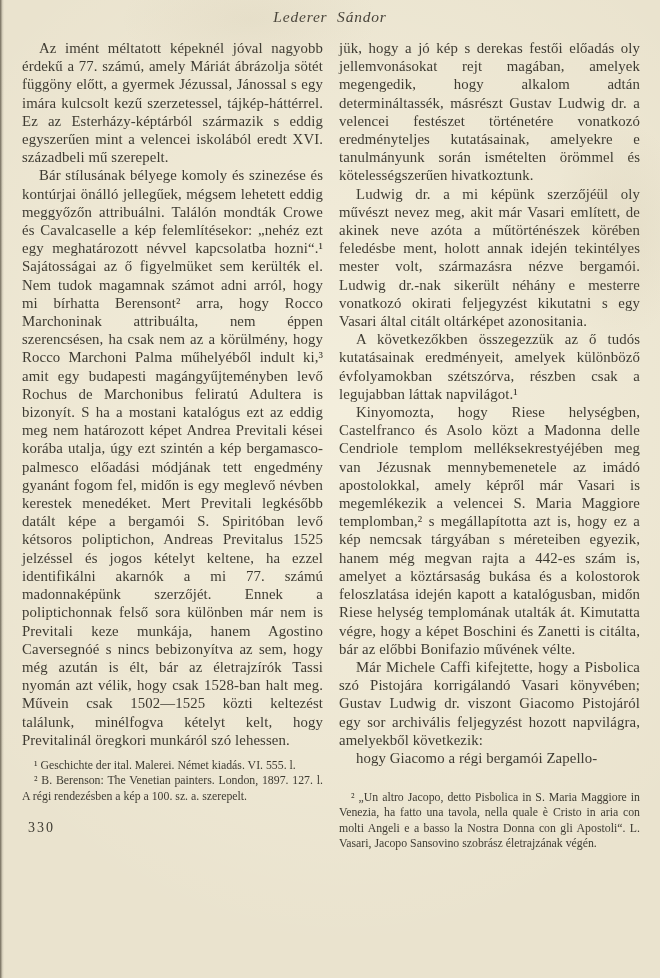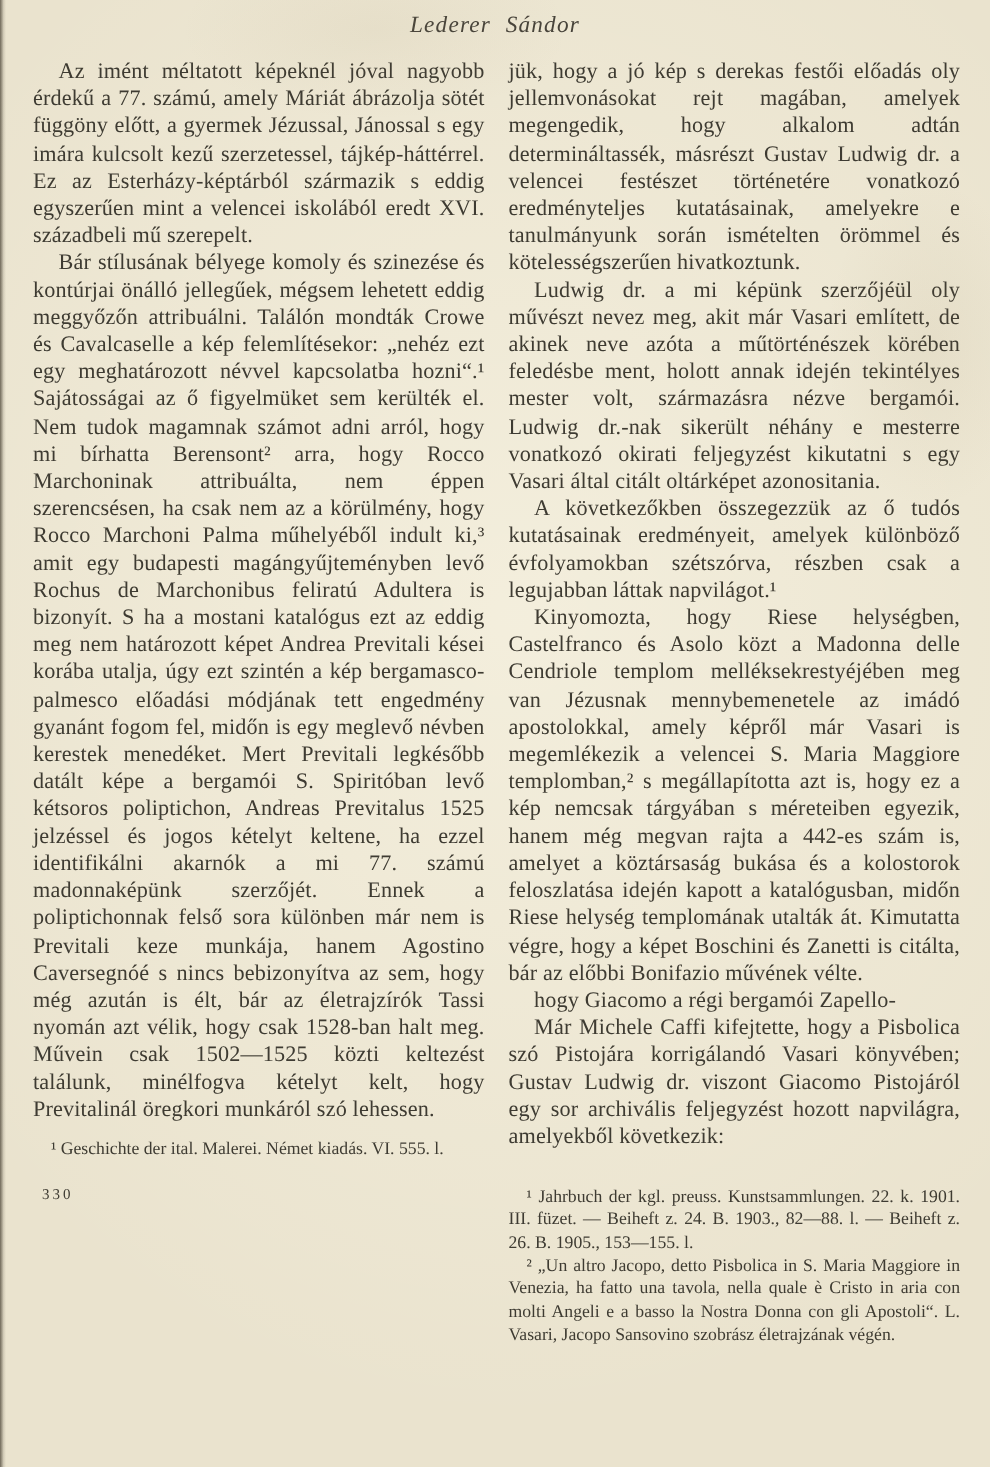--- a/index.html
+++ b/index.html
@@ -58,21 +58,21 @@
   .footnotes {
     font-size: 11.8px;
     line-height: 15.3px;
     letter-spacing: 0;
   }
   .footnotes p { text-indent: 12px; margin:0; }
   .footnotes-left  { margin-top: 9px; }
   .footnotes-right { margin-top: 23px; }
   .page-number {
     margin-top: 15px;
-    font-size: 10px;
+    font-size: 14px;
     letter-spacing: 2px;
     text-align: left;
     text-indent: 6px;
   }
 </style>
 </head>
 <body>
 
 <div class="page">
   <div class="edge-left"></div>
@@ -82,33 +82,33 @@
   <div class="header">Lederer Sándor</div>
 
   <div class="columns">
 
     <div class="col">
       <p class="indent">Az imént méltatott képeknél jóval nagyobb érdekű a 77. számú, amely Máriát ábrázolja sötét függöny előtt, a gyermek Jézussal, Jánossal s egy imára kulcsolt kezű szerzetessel, tájkép-háttérrel. Ez az Esterházy-képtárból származik s eddig egyszerűen mint a velencei iskolából eredt XVI. századbeli mű szerepelt.</p>
       <p class="indent">Bár stílusának bélyege komoly és szinezése és kontúrjai önálló jellegűek, mégsem lehetett eddig meggyőzőn attribuálni. Találón mondták Crowe és Cavalcaselle a kép felemlítésekor: „nehéz ezt egy meghatározott névvel kapcsolatba hozni“.¹ Sajátosságai az ő figyelmüket sem kerülték el. Nem tudok magamnak számot adni arról, hogy mi bírhatta Berensont² arra, hogy Rocco Marchoninak attribuálta, nem éppen szerencsésen, ha csak nem az a körülmény, hogy Rocco Marchoni Palma műhelyéből indult ki,³ amit egy budapesti magángyűjteményben levő Rochus de Marchonibus feliratú Adultera is bizonyít. S ha a mostani katalógus ezt az eddig meg nem határozott képet Andrea Previtali kései korába utalja, úgy ezt szintén a kép bergamasco-palmesco előadási módjának tett engedmény gyanánt fogom fel, midőn is egy meglevő névben kerestek menedéket. Mert Previtali legkésőbb datált képe a bergamói S. Spiritóban levő kétsoros poliptichon, Andreas Previtalus 1525 jelzéssel és jogos kételyt keltene, ha ezzel identifikálni akarnók a mi 77. számú madonnaképünk szerzőjét. Ennek a poliptichonnak felső sora különben már nem is Previtali keze munkája, hanem Agostino Caversegnóé s nincs bebizonyítva az sem, hogy még azután is élt, bár az életrajzírók Tassi nyomán azt vélik, hogy csak 1528-ban halt meg. Művein csak 1502—1525 közti keltezést találunk, minélfogva kételyt kelt, hogy Previtalinál öregkori munkáról szó lehessen.</p>
 
       <div class="footnotes footnotes-left">
         <p>¹ Geschichte der ital. Malerei. Német kiadás. VI. 555. l.</p>
+        <p>² B. Berenson: The Venetian painters. London, 1897. 127. l. A régi rendezésben a kép a 100. sz. a. szerepelt.</p>
       </div>
 
       <div class="page-number">330</div>
     </div>
 
     <div class="col">
       <p>jük, hogy a jó kép s derekas festői előadás oly jellemvonásokat rejt magában, amelyek megengedik, hogy alkalom adtán determináltassék, másrészt Gustav Ludwig dr. a velencei festészet történetére vonatkozó eredményteljes kutatásainak, amelyekre e tanulmányunk során ismételten örömmel és kötelességszerűen hivatkoztunk.</p>
       <p class="indent">Ludwig dr. a mi képünk szerzőjéül oly művészt nevez meg, akit már Vasari említett, de akinek neve azóta a műtörténészek körében feledésbe ment, holott annak idején tekintélyes mester volt, származásra nézve bergamói. Ludwig dr.-nak sikerült néhány e mesterre vonatkozó okirati feljegyzést kikutatni s egy Vasari által citált oltárképet azonositania.</p>
       <p class="indent">A következőkben összegezzük az ő tudós kutatásainak eredményeit, amelyek különböző évfolyamokban szétszórva, részben csak a legujabban láttak napvilágot.¹</p>
       <p class="indent">Kinyomozta, hogy Riese helységben, Castelfranco és Asolo közt a Madonna delle Cendriole templom melléksekrestyéjében meg van Jézusnak mennybemenetele az imádó apostolokkal, amely képről már Vasari is megemlékezik a velencei S. Maria Maggiore templomban,² s megállapította azt is, hogy ez a kép nemcsak tárgyában s méreteiben egyezik, hanem még megvan rajta a 442-es szám is, amelyet a köztársaság bukása és a kolostorok feloszlatása idején kapott a katalógusban, midőn Riese helység templomának utalták át. Kimutatta végre, hogy a képet Boschini és Zanetti is citálta, bár az előbbi Bonifazio művének vélte.</p>
+      <p class="indent">Már Michele Caffi kifejtette, hogy a Pisbolica szó Pistojára korrigálandó Vasari könyvében; Gustav Ludwig dr. viszont Giacomo Pistojáról egy sor archivális feljegyzést hozott napvilágra, amelyekből következik:</p>
       <p class="indent">hogy Giacomo a régi bergamói Zapello-</p>
-      <p class="indent">Már Michele Caffi kifejtette, hogy a Pisbolica szó Pistojára korrigálandó Vasari könyvében; Gustav Ludwig dr. viszont Giacomo Pistojáról egy sor archivális feljegyzést hozott napvilágra, amelyekből következik:</p>
 
       <div class="footnotes footnotes-right">
-        <p>¹ Jahrbuch der kgl. preuss. Kunstsammlungen. 22. k. 1901. III. füzet. — Beiheft z. 24. B. 1903., 82—88. l. — Beiheft z. 26. B. 1905., 153—155. l.</p>
         <p>² „Un altro Jacopo, detto Pisbolica in S. Maria Maggiore in Venezia, ha fatto una tavola, nella quale è Cristo in aria con molti Angeli e a basso la Nostra Donna con gli Apostoli“. L. Vasari, Jacopo Sansovino szobrász életrajzának végén.</p>
       </div>
     </div>
 
   </div>
 </div>
 
 </body></html>

